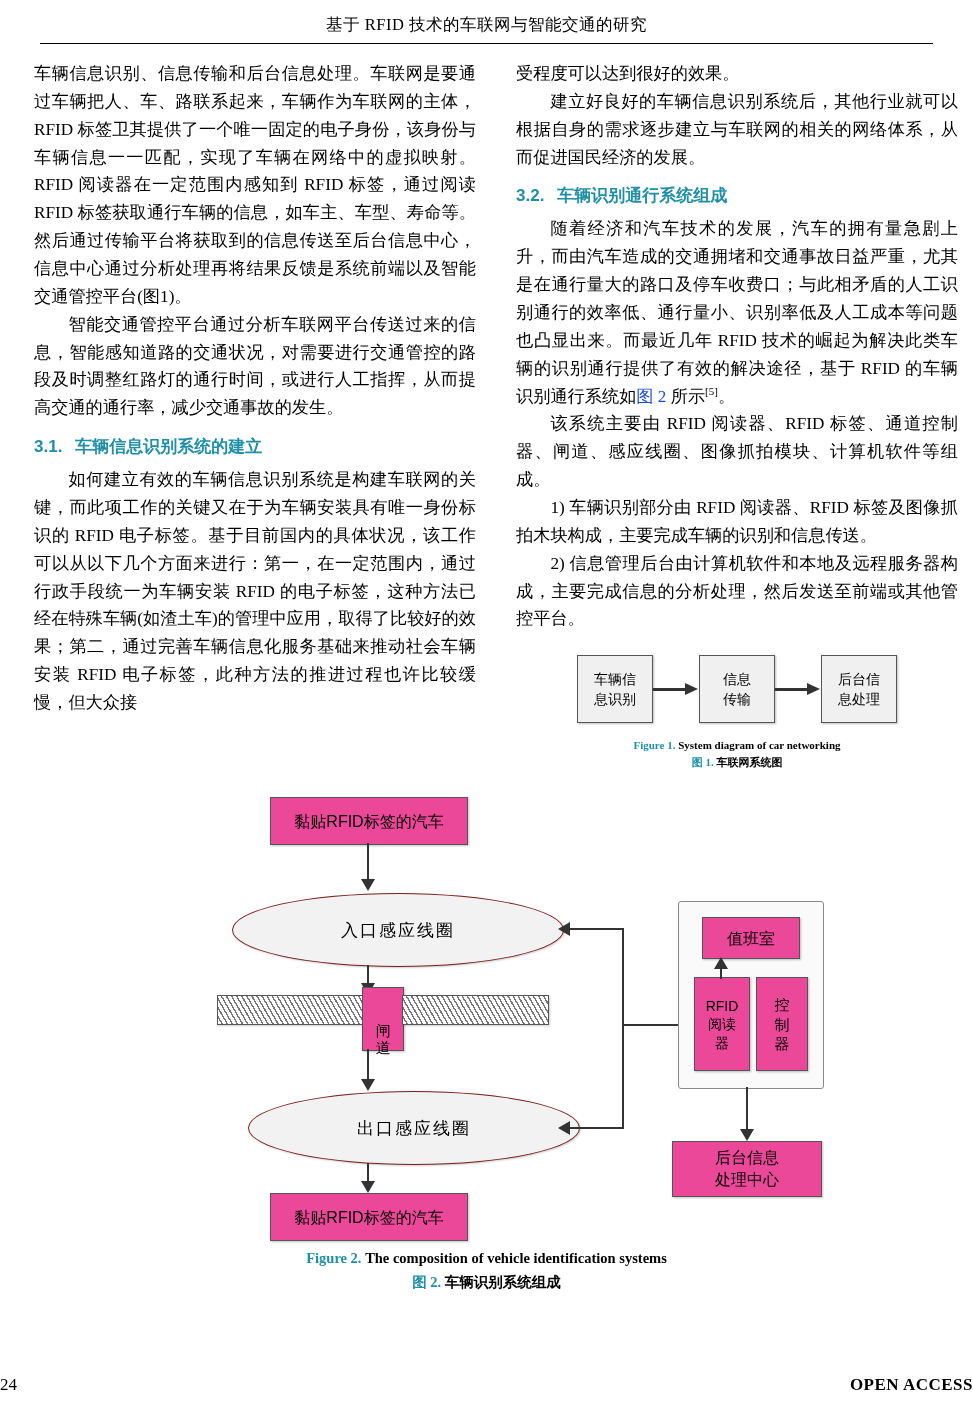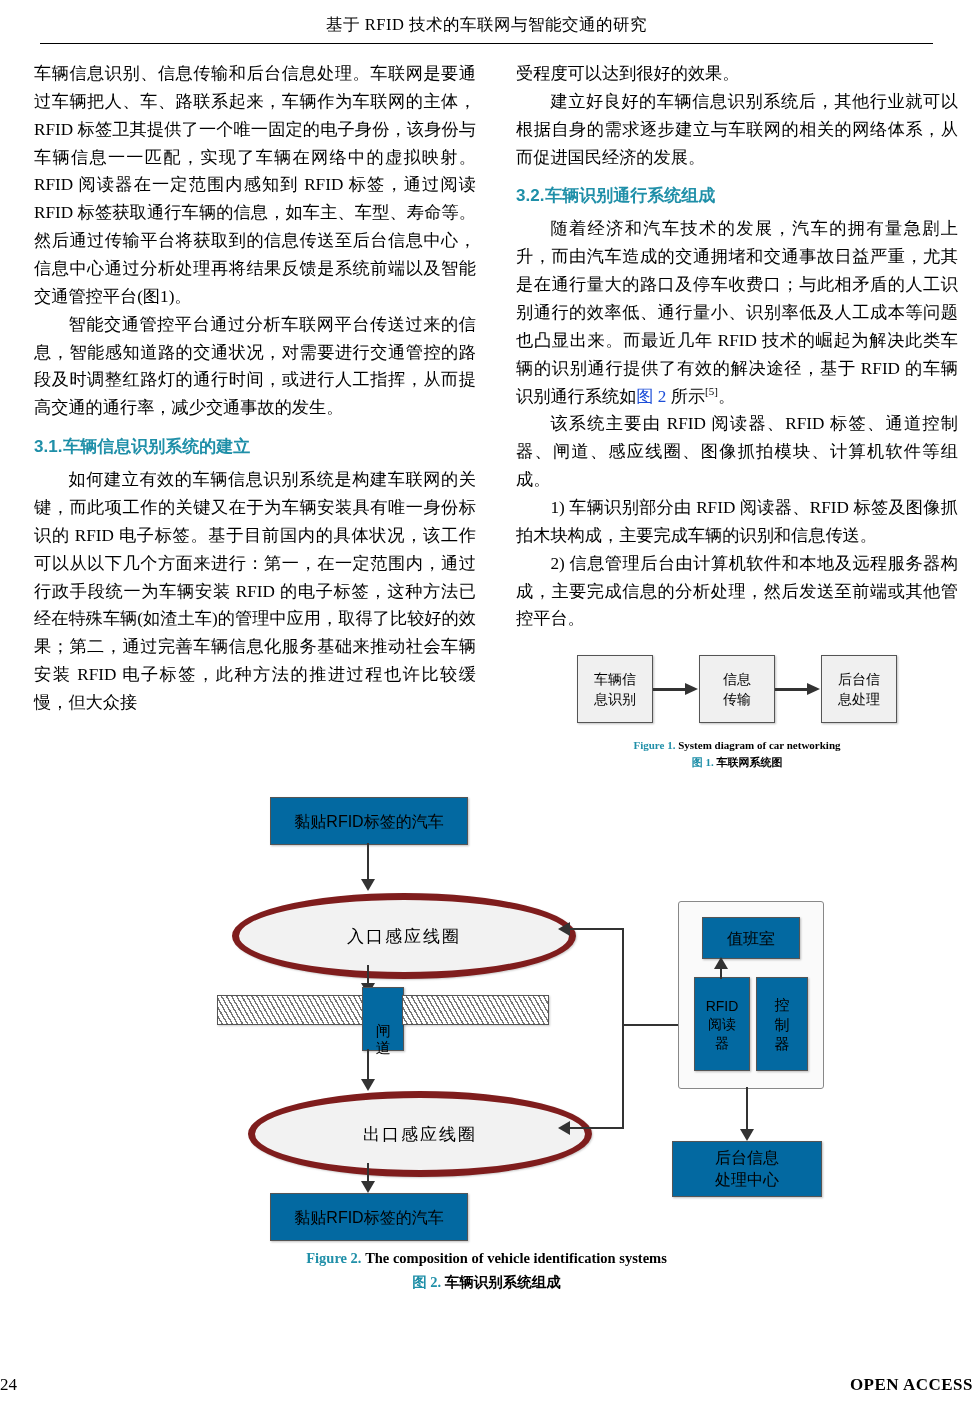--- a/index.html
+++ b/index.html
@@ -52,21 +52,21 @@
     text-justify: inter-ideograph;
   }
   p.indent { text-indent: 2em; }
   .sec-head {
     color: #1f8fa8;
     font-weight: bold;
     font-size: 17px;
     margin: 13px 0 8px 0;
     font-family: "Liberation Sans", sans-serif;
   }
-  .sec-head .num { margin-right: 1px; }
+  .sec-head .num { margin-right: 13px; }
   .blue { color: #1d4ed8; }
   sup { font-size: 11px; vertical-align: super; }
 
   
   .fig1-wrap {
     margin-top: 22px;
     display: flex;
     justify-content: center;
   }
   .fig1 {
@@ -124,33 +124,33 @@
   
   .fig2-area {
     position: relative;
     width: 905px;
     height: 430px;
     margin: 26px auto 0 auto;
   }
   .f2box {
     position: absolute;
     border: 1px solid #555;
-    background: #0369a1;
+    background: #ec4899;
     box-shadow: 1px 1px 2px rgba(0,0,0,.25);
     display: flex;
     align-items: center;
     justify-content: center;
     text-align: center;
     font-size: 16px;
     font-family: "Liberation Sans", sans-serif;
     line-height: 1.35;
   }
   .f2ell {
     position: absolute;
-    border: 7px solid #7f1d1d;
+    border: 1px solid #7f1d1d;
     background: #f2f2f2;
     border-radius: 50%;
     display: flex;
     align-items: center;
     justify-content: center;
     font-size: 17px;
     font-family: "Liberation Sans", sans-serif;
     box-shadow: 1px 1px 2px rgba(0,0,0,.2);
     letter-spacing: 2px;
   }

